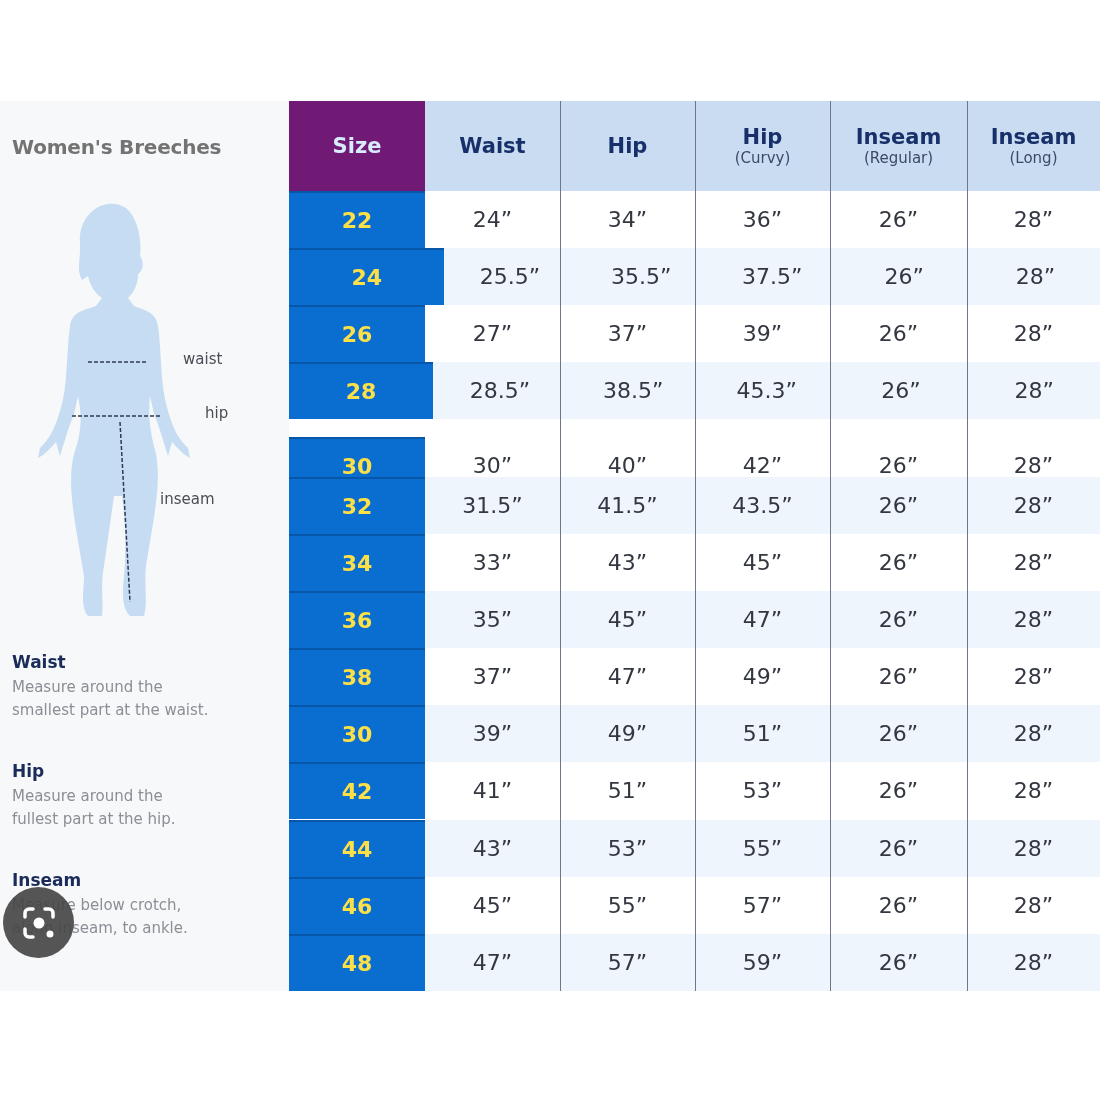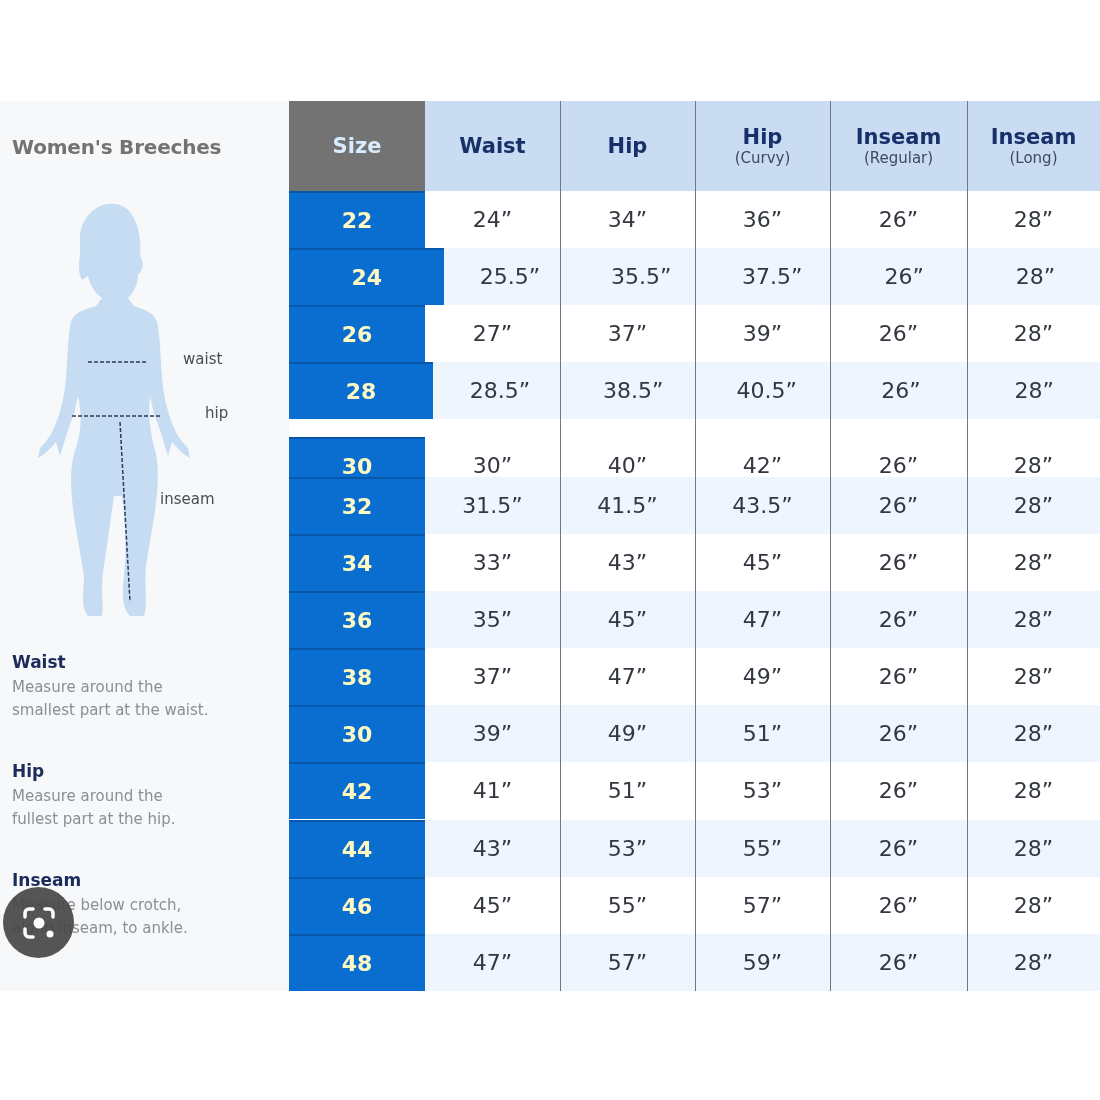--- a/index.html
+++ b/index.html
@@ -9,25 +9,25 @@
   .title { position:absolute; left:12px; top:34px; font-size:20px; font-weight:bold; color:#737373; letter-spacing:-0.2px; }
   .figure { position:absolute; left:30px; top:95px; width:220px; height:430px; }
   .flabel { position:absolute; font-size:15px; color:#4a4d55; }
   .guide { position:absolute; left:12px; width:270px; }
   .guide h4 { margin:0; font-size:17px; font-weight:bold; color:#1b2c5a; }
   .guide p { margin:4px 0 0 0; font-size:15px; line-height:23px; color:#8b8e95; }
   .table { position:absolute; left:289px; top:0; width:811px; height:890px; }
   .hdr { position:absolute; top:0; height:90px; display:flex; flex-direction:column; align-items:center; justify-content:center; background:#c9dcf1; color:#18306a; }
   .hdr .main { font-size:21px; font-weight:bold; }
   .hdr .sub { font-size:15px; color:#3c4a66; }
-  .hdr.size { background:#737373; color:#d8ecff;text-align:right; }
+  .hdr.size { background:#701a75; color:#d8ecff;text-align:right; }
   .row { position:absolute; left:0; width:811px; height:57px; display:flex; }
   .row.alt .cell { background:#eef5fd; }
   .cell { height:100%; display:flex; align-items:center; justify-content:center; font-size:22px; color:#333740; background:#ffffff; box-sizing:border-box; }
-  .cell.size { background:#0a6dd0 !important; color:#fef9c3; font-weight:bold; border-top:2px solid #0856a8; }
+  .cell.size { background:#0a6dd0 !important; color:#fde047; font-weight:bold; border-top:2px solid #0856a8; }
   .vline { position:absolute; top:0; width:1px; height:890px; background:#6f7786; }
   .lens { position:absolute; left:3px; top:887px; width:71px; height:71px; border-radius:50%; background:rgba(70,70,70,0.92); display:flex; align-items:center; justify-content:center; }
 </style>
 </head>
 <body>
 
 <div class="chart">
   <div class="side">
     <div class="title">Women's Breeches</div>
 
@@ -103,21 +103,21 @@
           <div class="cell" style="width: 135px;">27”</div>
           <div class="cell" style="width: 135px;">37”</div>
           <div class="cell" style="width: 135px;">39”</div>
           <div class="cell" style="width: 137px;">26”</div>
           <div class="cell" style="width: 133px;">28”</div>
         </div>
         <div class="row alt" style="top: 261.42px;">
           <div class="cell size" style="width: 146px;">28</div>
           <div class="cell" style="width: 135px;">28.5”</div>
           <div class="cell" style="width: 135px;">38.5”</div>
-          <div class="cell" style="width: 135px;">40.5”</div>
+          <div class="cell" style="width: 135px;">45.3”</div>
           <div class="cell" style="width: 137px;">26”</div>
           <div class="cell" style="width: 133px;">28”</div>
         </div>
         <div class="row" style="top: 336px;">
           <div class="cell size" style="width: 136px;">30</div>
           <div class="cell" style="width: 135px;">30”</div>
           <div class="cell" style="width: 135px;">40”</div>
           <div class="cell" style="width: 135px;">42”</div>
           <div class="cell" style="width: 137px;">26”</div>
           <div class="cell" style="width: 133px;">28”</div>

